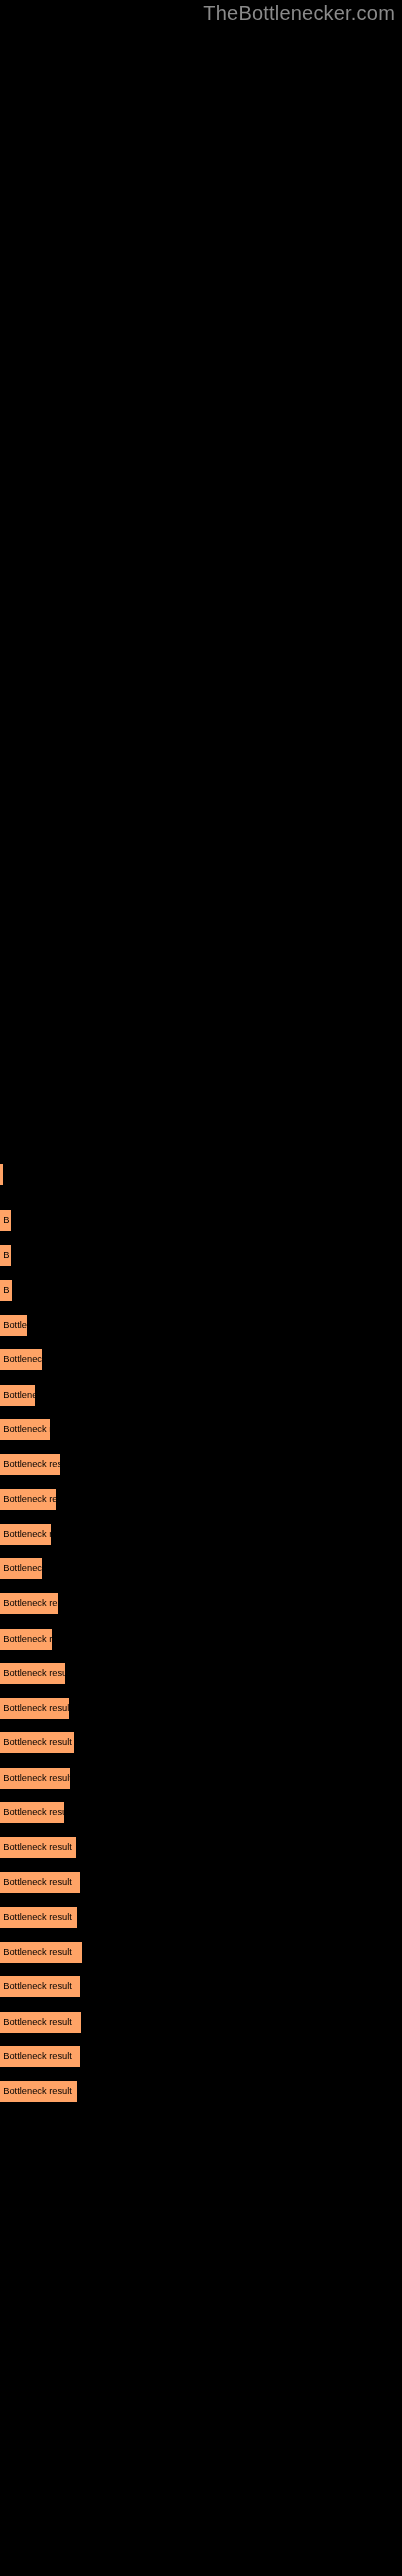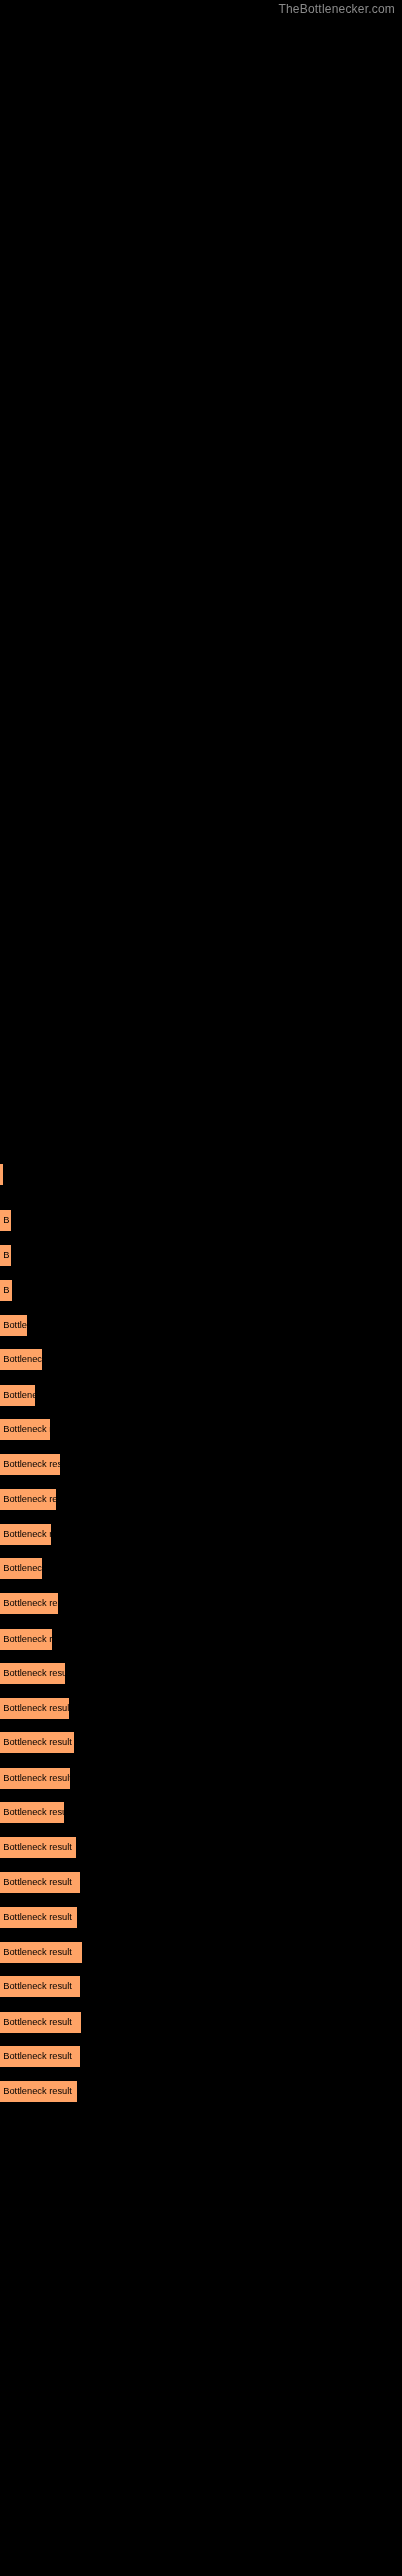--- a/index.html
+++ b/index.html
@@ -17,21 +17,21 @@
     position: relative;
     width: 403px;
     height: 2576px;
     background: #000000;
   }
   #watermark {
     position: absolute;
     top: 1.6px;
     right: 8px;
     color: #8a8a8a;
-    font-size: 12px;
+    font-size: 20px;
     font-family: "Liberation Sans", sans-serif;
     letter-spacing: 0.2px;
     white-space: nowrap;
   }
   #plot {
     position: absolute;
     left: 0;
     top: 0;
     width: 403px;
     height: 2576px;

